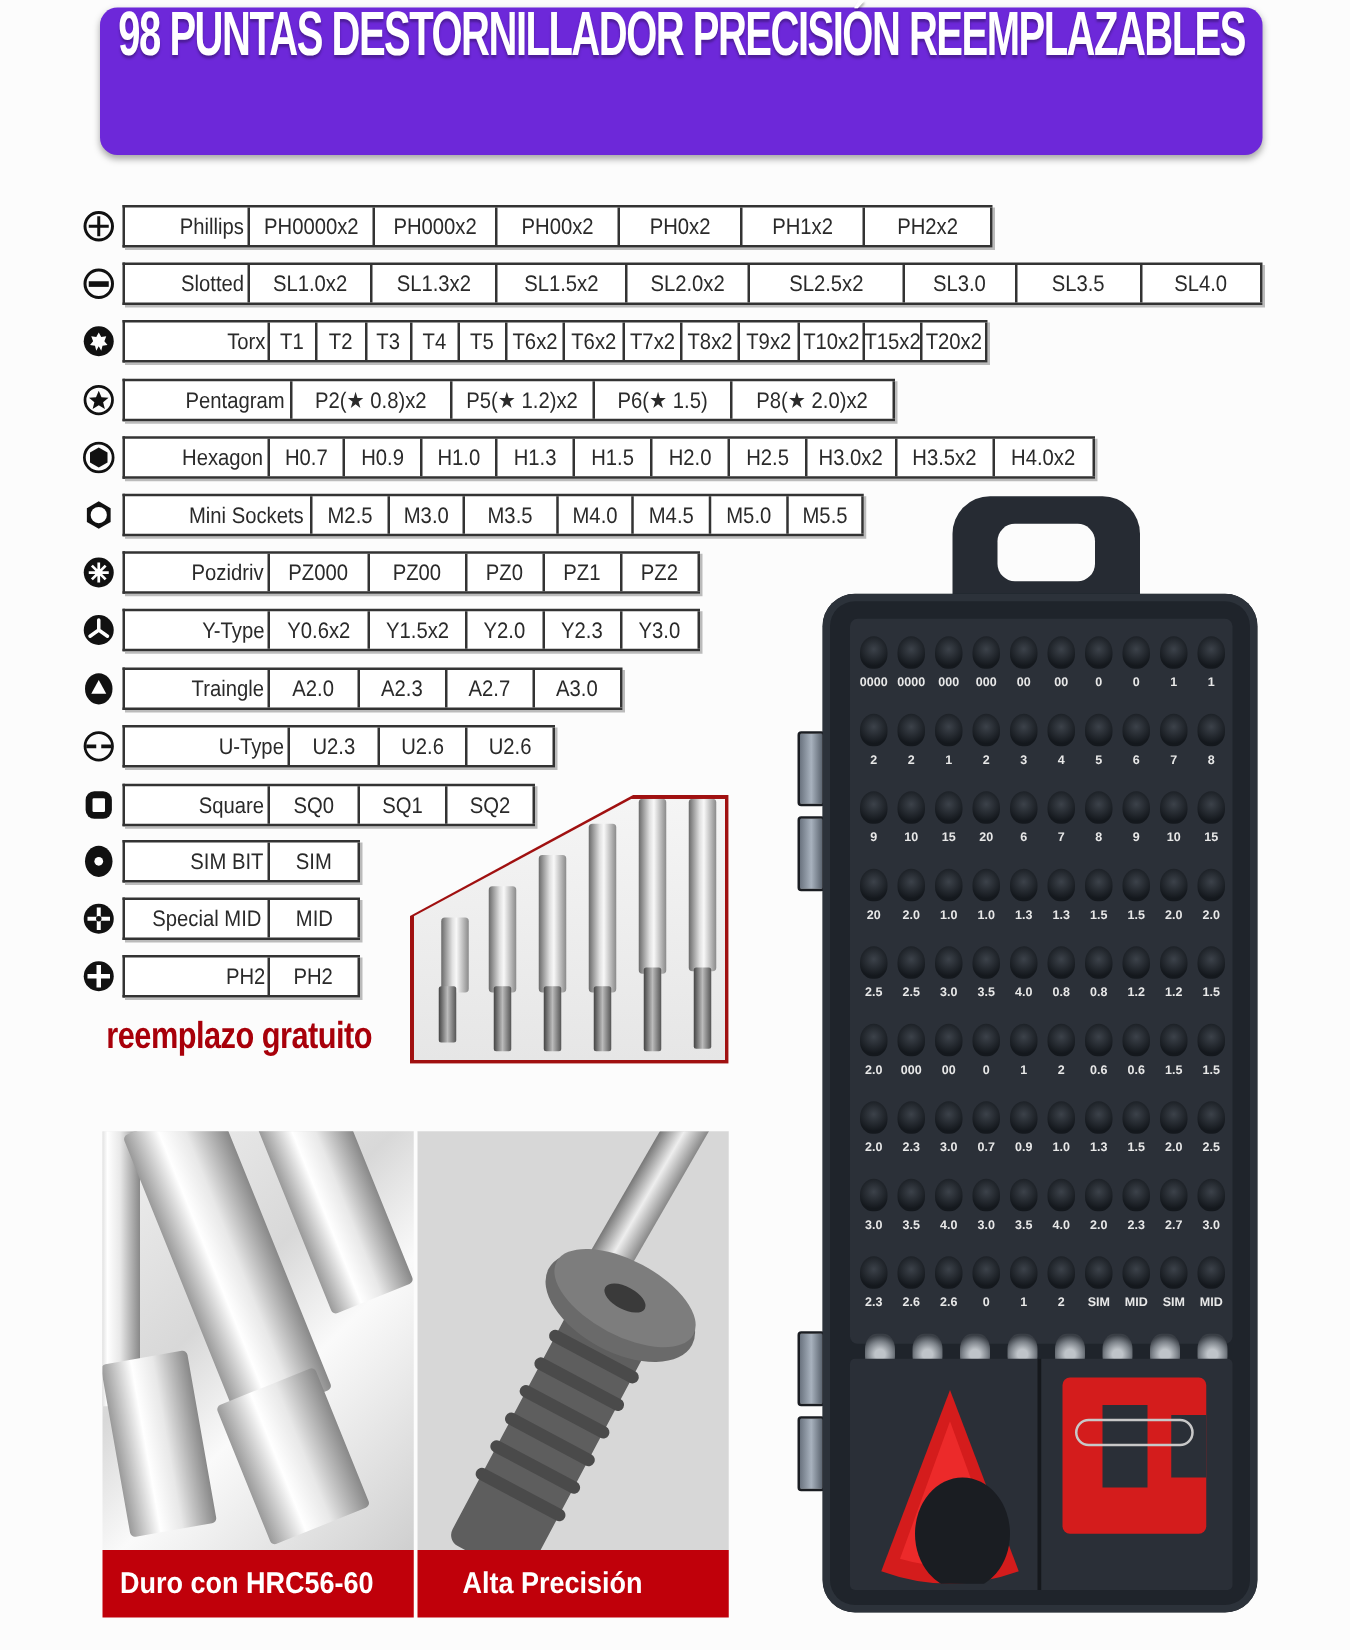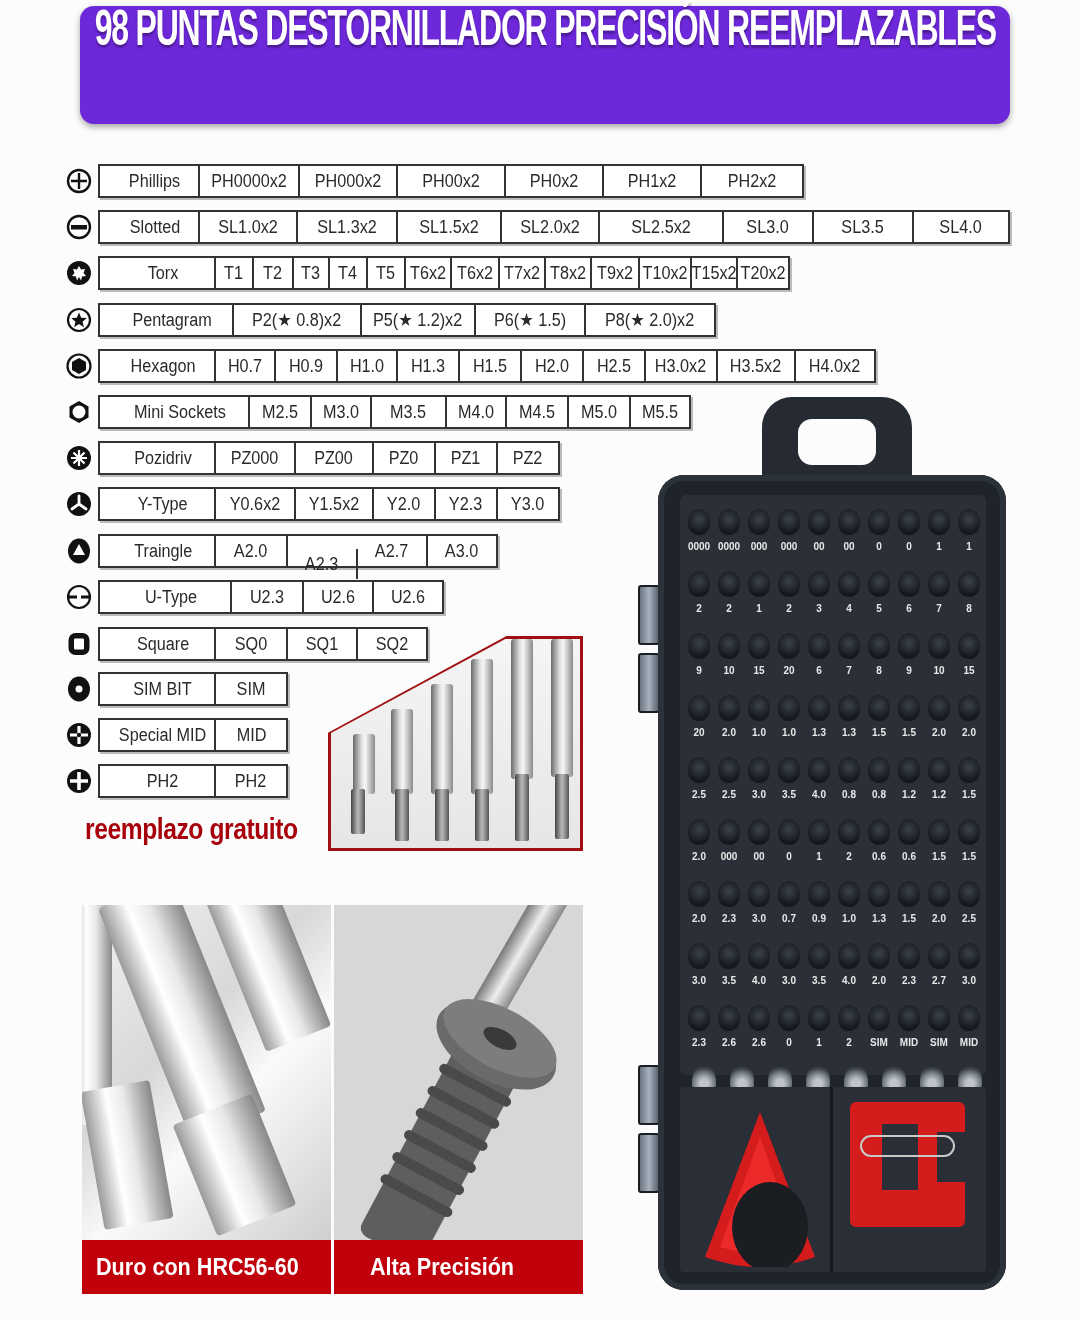--- a/index.html
+++ b/index.html
@@ -23,21 +23,21 @@
   .spec-row { position: absolute; left: 66px; height: 34px; display: flex; align-items: center; }
   .spec-icon { width: 26px; height: 26px; margin-right: 6px; display: flex; align-items: center; justify-content: center; }
   .spec-icon svg { width: 26px; height: 26px; }
   .spec-cells { display: flex; height: 34px; border: 2px solid #333; border-right: none; box-shadow: 2px 2px 0 #bbb; background: #fff; }
   .cell {
     border-right: 2px solid #333; height: 100%; display: flex; align-items: center; justify-content: center;
     font-family: "Liberation Sans", sans-serif; font-size: 18px; color: #2a2a2a;
     transform-origin: center; white-space: nowrap;
   }
   .cell span { display: inline-block; transform: scaleX(0.9); }
-  .cell.label { justify-content: center; padding-left: 12px; }
+  .cell.label { justify-content: flex-end; padding-left: 12px; }
 
   
   .closeup {
     position: absolute; left: 328px; top: 636px; width: 255px; height: 215px;
     clip-path: polygon(0 45%, 70% 0, 100% 0, 100% 100%, 0 100%);
     background: #a01010;
   }
   .closeup-inner {
     position: absolute; left: 3px; top: 3px; right: 3px; bottom: 3px;
     clip-path: polygon(0 45%, 70% 0, 100% 0, 100% 100%, 0 100%);
@@ -117,21 +117,21 @@
       <div class="spec-cells">
         <div class="cell label" style="width: 100px;">
           <span>Phillips</span>
         </div>
         <div class="cell" style="width: 100px;">
           <span>PH0000x2</span>
         </div>
         <div class="cell" style="width: 98px;">
           <span>PH000x2</span>
         </div>
-        <div class="cell" style="width: 108px;">
+        <div class="cell" style="width: 98px;">
           <span>PH00x2</span>
         </div>
         <div class="cell" style="width: 98px;">
           <span>PH0x2</span>
         </div>
         <div class="cell" style="width: 98px;">
           <span>PH1x2</span>
         </div>
         <div class="cell" style="width: 102px;">
           <span>PH2x2</span>
@@ -393,21 +393,21 @@
           <path d="M13 6l6 11H7z" fill="#fff"></path>
         </svg>
       </span>
       <div class="spec-cells">
         <div class="cell label" style="width: 116px;">
           <span>Traingle</span>
         </div>
         <div class="cell" style="width: 72px;">
           <span>A2.0</span>
         </div>
-        <div class="cell" style="width: 70px; margin-top: 13px;">
+        <div class="cell" style="width: 70px;">
           <span>A2.3</span>
         </div>
         <div class="cell" style="width: 70px;">
           <span>A2.7</span>
         </div>
         <div class="cell" style="width: 70px;">
           <span>A3.0</span>
         </div>
       </div>
     </div>

